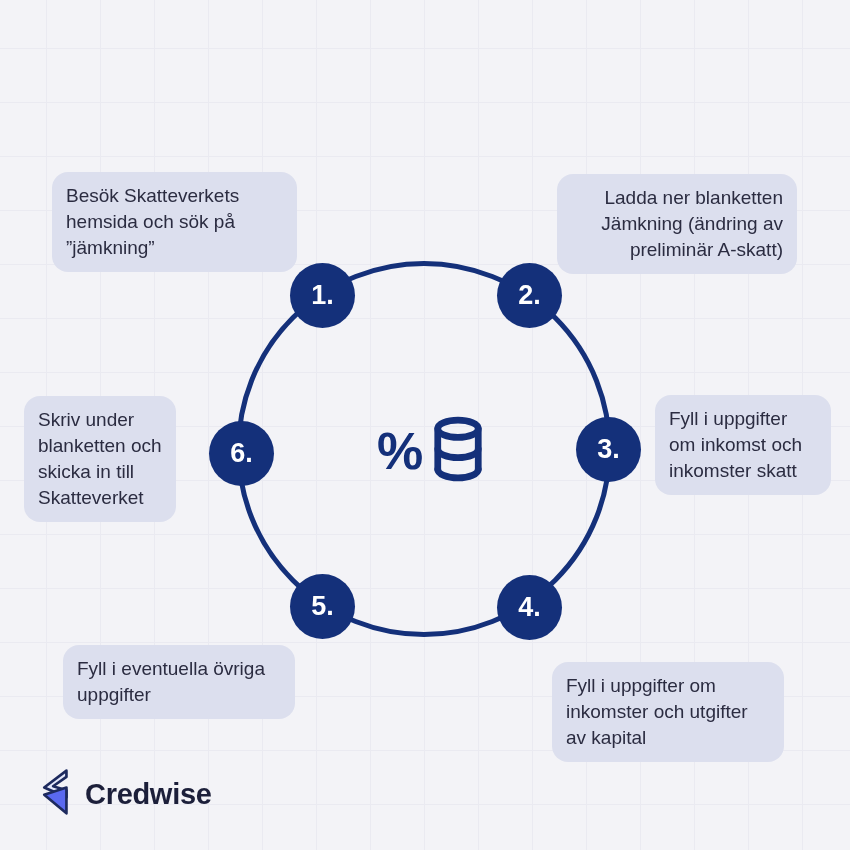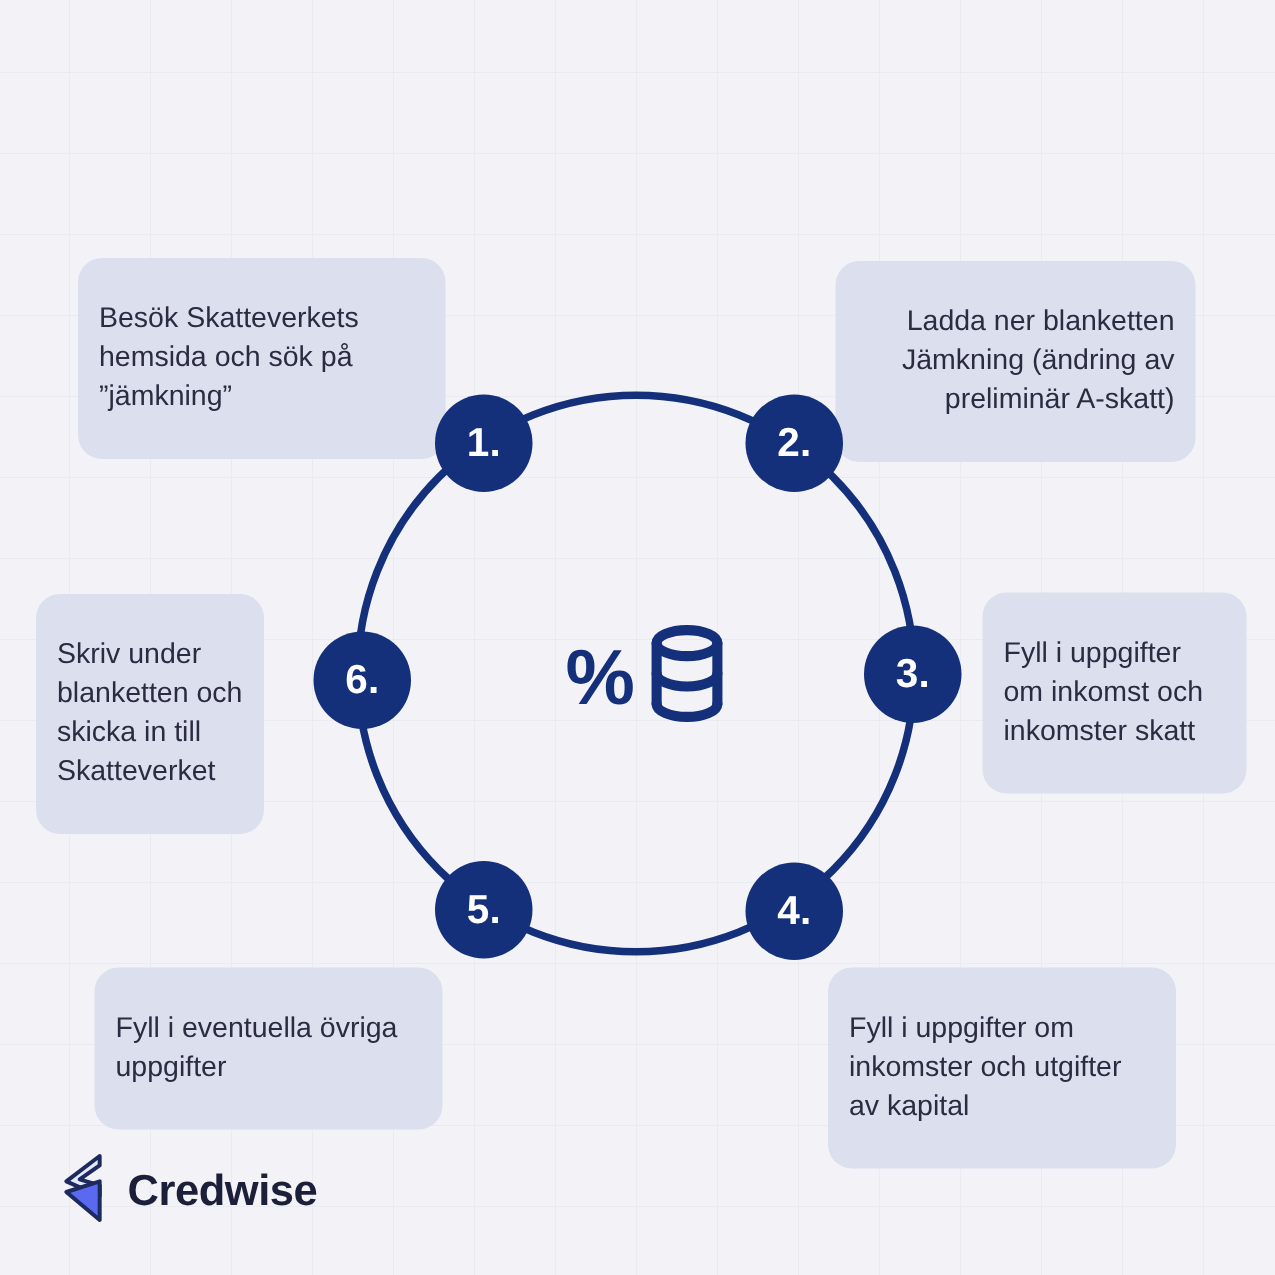--- a/index.html
+++ b/index.html
@@ -37,29 +37,29 @@
     width:376px;height:376px;
     box-sizing:border-box;
     border:5px solid #14307a;
     border-radius:50%;
   }
   .stepbox{
     position:absolute;
     box-sizing:border-box;
     background:#dcdfee;
     border-radius:16px;
-    padding:28px 14px;
+    padding:11px 14px;
     font-size:19px;
     line-height:1.37;
     color:#2b2c41;
   }
   .b1{left:52px;top:172px;width:245px;}
   .b2{left:557px;top:174px;width:240px;text-align:right;}
   .b3{left:655px;top:395px;width:176px;}
-  .b4{left:552px;top:645px;width:232px;}
+  .b4{left:552px;top:662px;width:232px;}
   .b5{left:63px;top:645px;width:232px;}
   .b6{left:24px;top:396px;width:152px;}
   .node{
     position:absolute;
     width:65px;height:65px;
     border-radius:50%;
     background:#14307a;
     display:flex;
     align-items:center;
     justify-content:center;

